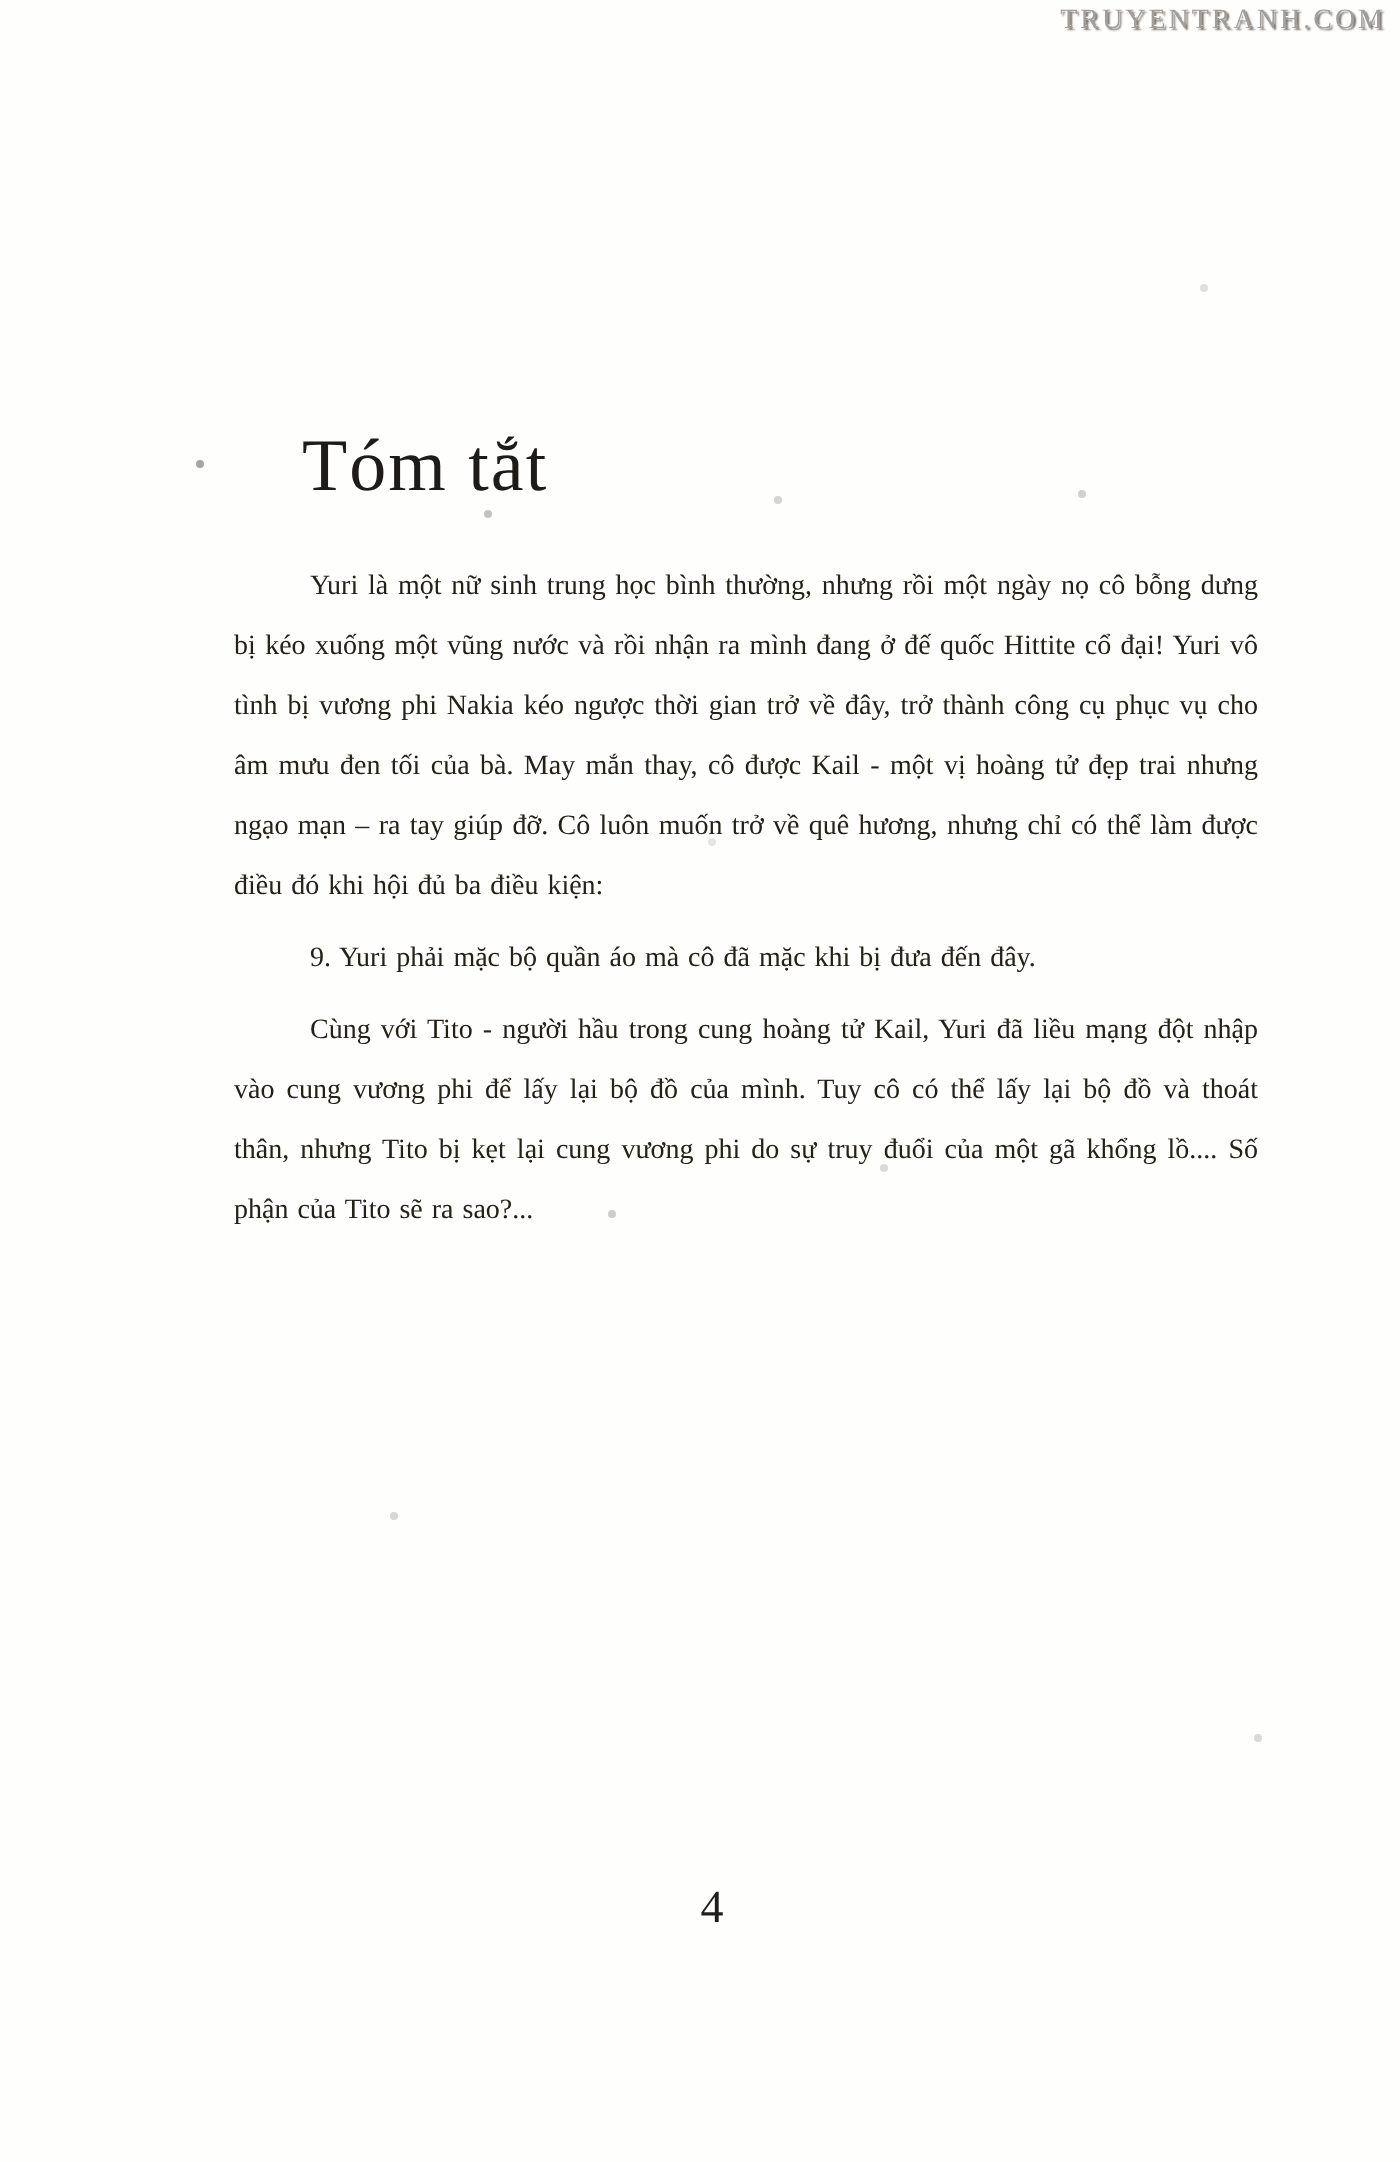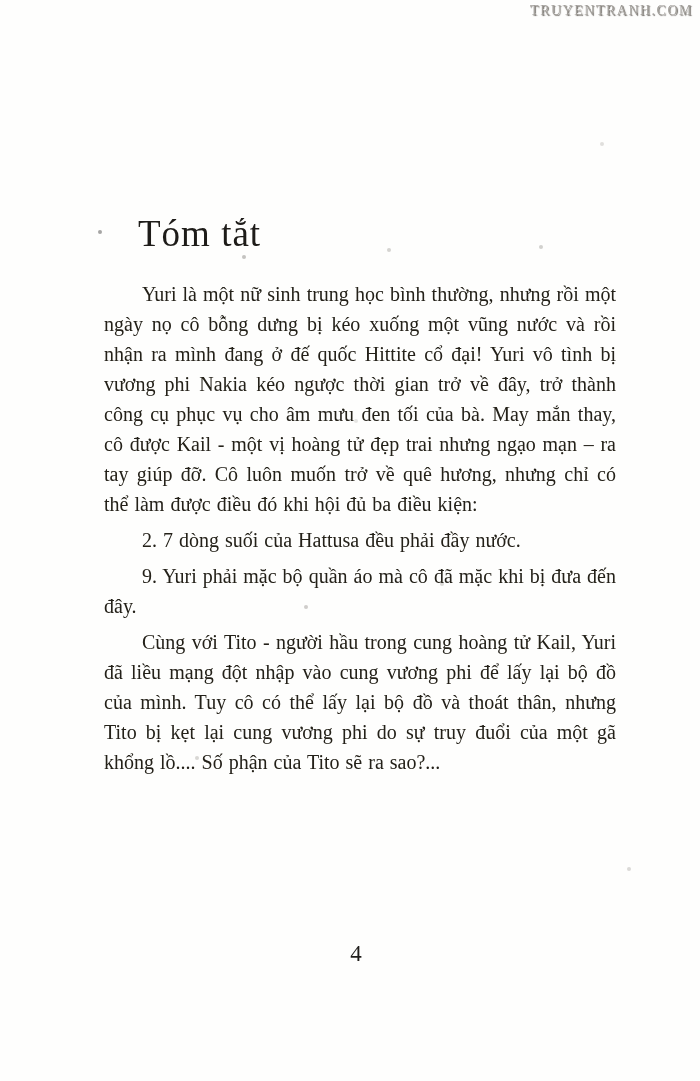--- a/index.html
+++ b/index.html
@@ -40,33 +40,33 @@
     right: 7px;
     font-family: "Liberation Serif", serif;
     font-weight: normal;
     font-size: 14px;
     letter-spacing: 1.5px;
     color: #a29f9a;
     text-shadow: -1px -1px 0 #ffffff, 1px 1px 1px #716d68;
   }
   .content {
     position: absolute;
-    left: 104px;
+    left: 117px;
     top: 212px;
     width: 512px;
   }
   .title {
     font-size: 37px;
     font-weight: normal;
     letter-spacing: 1px;
     margin: 0 0 24px 34px;
     color: #1e1c19;
   }
   .para {
-    font-size: 20px;
+    font-size: 14px;
     line-height: 30px;
     text-align: justify;
     text-indent: 38px;
     margin: 0 0 6px 0;
     color: #242119;
     word-spacing: 1px;
   }
   .page-number {
     position: absolute;
     top: 941px;
@@ -83,20 +83,19 @@
 <div class="noise"></div>
 
 <div class="watermark">TRUYENTRANH.COM</div>
 
 <div class="content">
   <h1 class="title">Tóm tắt</h1>
 
   <p class="para">Yuri là một nữ sinh trung học bình thường, nhưng rồi một ngày nọ cô bỗng dưng bị kéo xuống một vũng nước và rồi nhận ra mình đang ở đế quốc Hittite cổ đại! Yuri vô tình bị vương phi Nakia kéo ngược thời gian trở về đây, trở thành công cụ phục vụ cho âm mưu đen tối của bà. May mắn thay, cô được Kail - một vị hoàng tử đẹp trai nhưng ngạo mạn – ra tay giúp đỡ. Cô luôn muốn trở về quê hương, nhưng chỉ có thể làm được điều đó khi hội đủ ba điều kiện:</p>
 
 
-  <p class="para">2. 7 dòng suối của Hattusa đều phải đầy nước.</p>
 
   <p class="para">9. Yuri phải mặc bộ quần áo mà cô đã mặc khi bị đưa đến đây.</p>
 
   <p class="para">Cùng với Tito - người hầu trong cung hoàng tử Kail, Yuri đã liều mạng đột nhập vào cung vương phi để lấy lại bộ đồ của mình. Tuy cô có thể lấy lại bộ đồ và thoát thân, nhưng Tito bị kẹt lại cung vương phi do sự truy đuổi của một gã khổng lồ.... Số phận của Tito sẽ ra sao?...</p>
 </div>
 
 <div class="page-number">4</div>
 
 </body></html>

